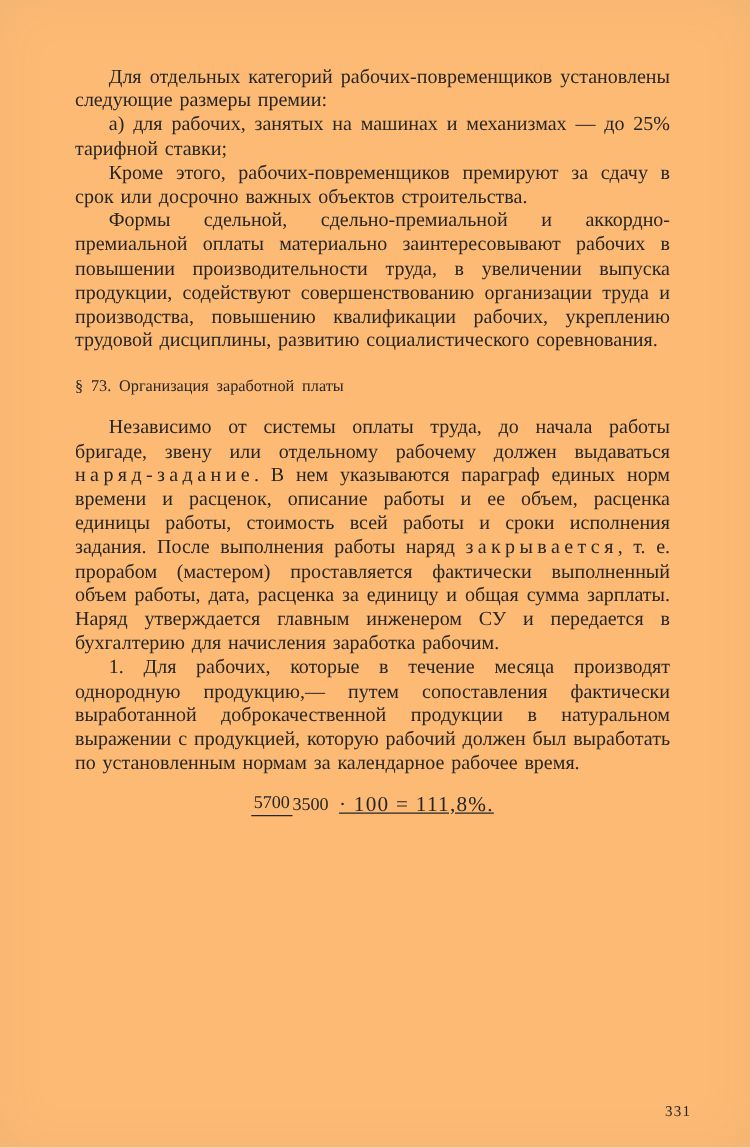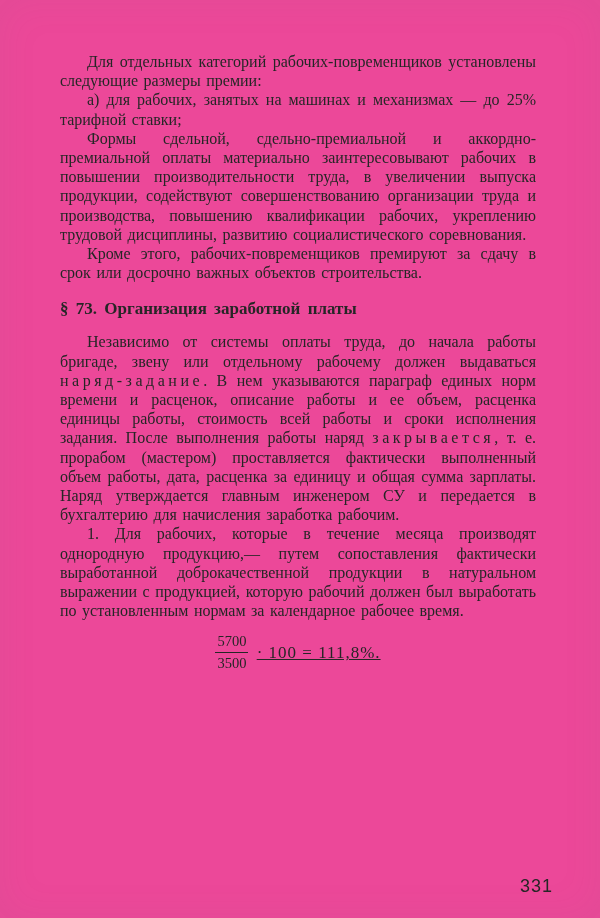--- a/index.html
+++ b/index.html
@@ -30,34 +30,34 @@
     line-height: 19.2px;
     text-align: justify;
     text-indent: 27px;
     word-spacing: 1.5px;
   }
   .razr {
     letter-spacing: 0.22em;
   }
   h2.section-heading {
     margin: 17px 0 13px 0;
-    font-size: 17px;
+    font-size: 13px;
     line-height: 20px;
-    font-weight: bold;
+    font-weight: normal;
     word-spacing: 3px;
   }
   .formula {
     margin: 13px 0 11px 0;
     text-align: center;
     font-size: 17px;
     line-height: 1;
   }
   .formula .frac {
     display: inline-flex;
-    flex-direction: column;
+    flex-direction: row;
     vertical-align: middle;
     font-size: 14.5px;
     line-height: 1.15;
     text-align: center;
   }
   .formula .num {
     border-bottom: 1.5px solid #262626;
     padding: 0 2px 2px 2px;
   }
   .formula .den {
@@ -69,40 +69,40 @@
     letter-spacing: 1px;
     text-decoration: underline;
   }
   .final-line {
     margin-top: 2px !important;
   }
   .page-number {
     position: absolute;
     right: 47px;
     bottom: 21px;
-    font-size: 18px;
-    font-family: Liberation Sans, sans-serif;
+    font-size: 12px;
+    font-family: Liberation Serif, serif;
     color: #262626;
     letter-spacing: 1px;
   }
 </style>
 </head>
 <body>
 
-<div class="page" style="background: #ec4899; color: rgb(38, 38, 38);">
+<div class="page" style="background: #fdba74; color: rgb(38, 38, 38);">
   <div class="content">
 
     <p>Для отдельных категорий рабочих-повременщиков установлены следующие размеры премии:</p>
 
     <p>а) для рабочих, занятых на машинах и механизмах — до 25% тарифной ставки;</p>
 
 
+    <p>Кроме этого, рабочих-повременщиков премируют за сдачу в срок или досрочно важных объектов строительства.</p>
+
     <p>Формы сдельной, сдельно-премиальной и аккордно-премиальной оплаты материально заинтересовывают рабочих в повышении производительности труда, в увеличении выпуска продукции, содействуют совершенствованию организации труда и производства, повышению квалификации рабочих, укреплению трудовой дисциплины, развитию социалистического соревнования.</p>
-
-    <p>Кроме этого, рабочих-повременщиков премируют за сдачу в срок или досрочно важных объектов строительства.</p>
 
     <h2 class="section-heading">§ 73. Организация заработной платы</h2>
 
     <p><span>Независимо от системы оплаты труда, до начала работы бригаде, звену или отдельному рабочему должен выдаваться </span><span class="razr">наряд-задание</span><span>. В нем указываются параграф единых норм времени и расценок, описание работы и ее объем, расценка единицы работы, стоимость всей работы и сроки исполнения задания. После выполнения работы наряд </span><span class="razr">закрывается</span><span>, т. е. прорабом (мастером) проставляется фактически выполненный объем работы, дата, расценка за единицу и общая сумма зарплаты. Наряд утверждается главным инженером СУ и передается в бухгалтерию для начисления заработка рабочим.</span></p>
 
 
     <p>1. Для рабочих, которые в течение месяца производят однородную продукцию,— путем сопоставления фактически выработанной доброкачественной продукции в натуральном выражении с продукцией, которую рабочий должен был выработать по установленным нормам за календарное рабочее время.</p>
 
 
     <div class="formula">

